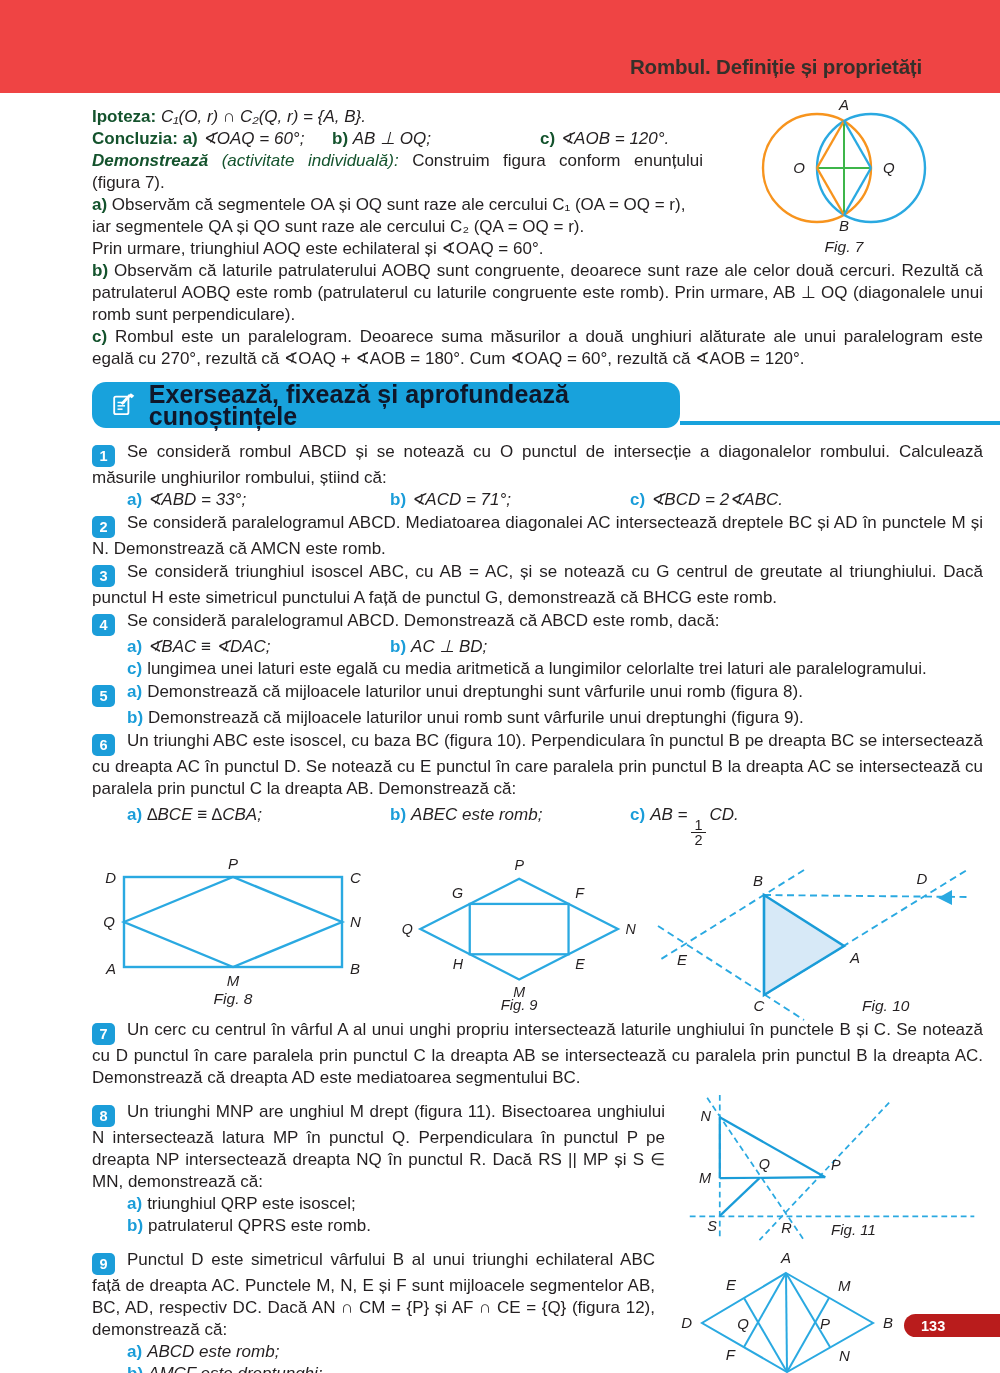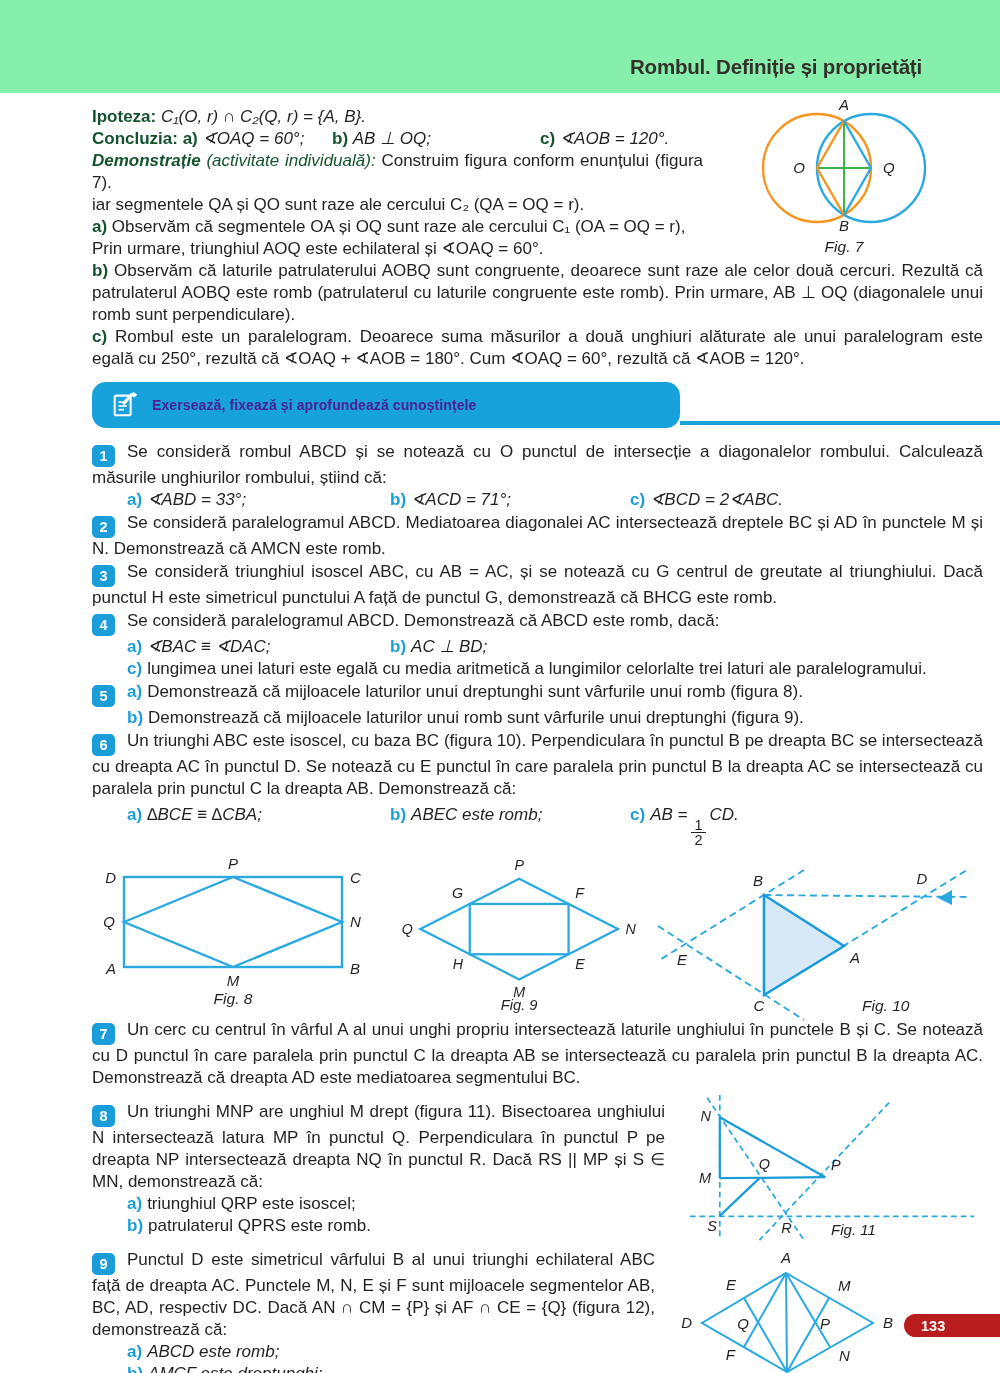--- a/index.html
+++ b/index.html
@@ -4,21 +4,21 @@
 <style>
   * { margin:0; padding:0; box-sizing:border-box; }
   html,body { width:1000px; }
   body {
     width:1000px; height:1373px; position:relative; overflow:hidden;
     background:#ffffff; color:#231f20;
     font-family:"Liberation Sans", sans-serif;
     font-size:17px; line-height:22px;
   }
   .header-band {
-    height:93px; background:#86efac;
+    height:93px; background:#ef4444;
     display:flex; justify-content:flex-end; align-items:flex-end;
     padding:0 78px 15px 0;
   }
   .header-title { font-size:20.5px; font-weight:bold; color:#35302a; letter-spacing:-0.2px; }
 
   .content { margin:13px 17px 0 92px; }
 
   .orange { color:#14532d; }
   .bold   { font-weight:bold; }
   .ital   { font-style:italic; }
@@ -34,21 +34,21 @@
 
   figure svg { overflow:visible; display:block; }
   .fig-label { font-style:italic; font-size:15px; fill:#231f20; }
   .fig-caption { font-style:italic; font-size:15.5px; fill:#231f20; }
 
   .banner-row { display:flex; align-items:flex-end; margin:12px 0 0 92px; }
   .banner {
     width:588px; height:46px; background:#18a2dc; border-radius:14px;
     display:flex; align-items:center; padding:0 18px; gap:12px;
   }
-  .banner-title { color:#4c1d95; font-size:14px; font-weight:bold; letter-spacing:0.1px; }
+  .banner-title { color:#0f172a; font-size:25px; font-weight:bold; letter-spacing:0.1px; }
   .banner-tail { flex:1; height:4px; background:#18a2dc; margin-bottom:3px; }
 
   .exercises { margin-top:13px; }
   .ex { margin-bottom:1px; }
   .ex-text { text-align:justify; }
   .exnum {
     display:inline-flex; justify-content:center; align-items:center;
     width:23px; height:22px; border-radius:5px; background:#1b9dd9;
     color:#fff; font-size:14.5px; font-weight:bold; font-style:normal;
     margin-right:12px; vertical-align:-4px;
@@ -123,40 +123,40 @@
         <span class="orange bold">b)</span>
         <span class="mathit">AB ⊥ OQ;</span>
       </span>
       <span>
         <span class="orange bold">c)</span>
         <span class="mathit">∢AOB = 120°.</span>
       </span>
     </div>
 
     <div>
-      <span class="orange bold ital">Demonstrație</span>
+      <span class="orange bold ital">Demonstrează</span>
       <span class="orange ital">(activitate individuală):</span>
       <span>Construim figura conform enunțului (figura 7).</span>
     </div>
 
-    <div>iar segmentele QA și QO sunt raze ale cercului C₂ (QA = OQ = r).</div>
     <div>
       <span class="orange bold">a)</span>
       <span>Observăm că segmentele OA și OQ sunt raze ale cercului C₁ (OA = OQ = r),</span>
     </div>
+    <div>iar segmentele QA și QO sunt raze ale cercului C₂ (QA = OQ = r).</div>
     <div>Prin urmare, triunghiul AOQ este echilateral și ∢OAQ = 60°.</div>
 
     <div>
       <span class="orange bold">b)</span>
       <span>Observăm că laturile patrulaterului AOBQ sunt congruente, deoarece sunt raze ale celor două cercuri. Rezultă că patrulaterul AOBQ este romb (patrulaterul cu laturile congruente este romb). Prin urmare, AB ⊥ OQ (diagonalele unui romb sunt perpendiculare).</span>
     </div>
 
     <div>
       <span class="orange bold">c)</span>
-      <span>Rombul este un paralelogram. Deoarece suma măsurilor a două unghiuri alăturate ale unui paralelogram este egală cu 250°, rezultă că ∢OAQ + ∢AOB = 180°. Cum ∢OAQ = 60°, rezultă că ∢AOB = 120°.</span>
+      <span>Rombul este un paralelogram. Deoarece suma măsurilor a două unghiuri alăturate ale unui paralelogram este egală cu 270°, rezultă că ∢OAQ + ∢AOB = 180°. Cum ∢OAQ = 60°, rezultă că ∢AOB = 120°.</span>
     </div>
   </section>
 </div>
 
 <div class="banner-row">
   <div class="banner">
     <svg width="30" height="30" viewBox="0 0 32 32">
       <rect x="5" y="6" width="17" height="21" rx="2" fill="none" stroke="#ffffff" stroke-width="2.2"></rect>
       <line x1="9" y1="13" x2="18" y2="13" stroke="#ffffff" stroke-width="1.8"></line>
       <line x1="9" y1="17" x2="18" y2="17" stroke="#ffffff" stroke-width="1.8"></line>

